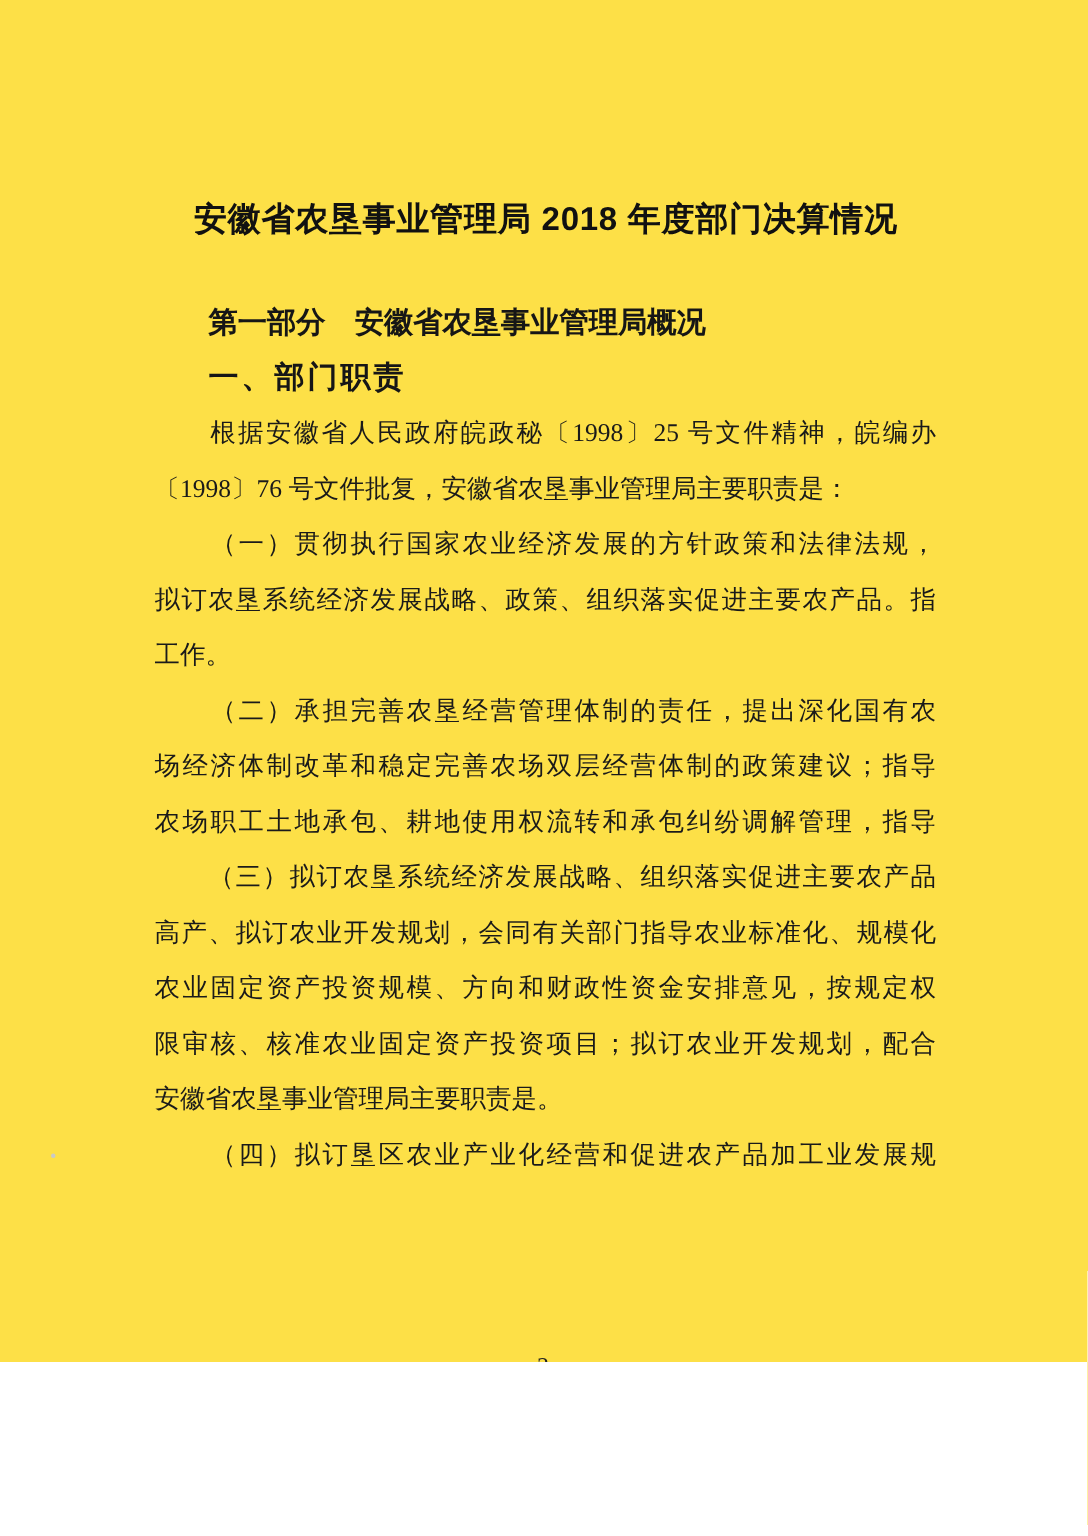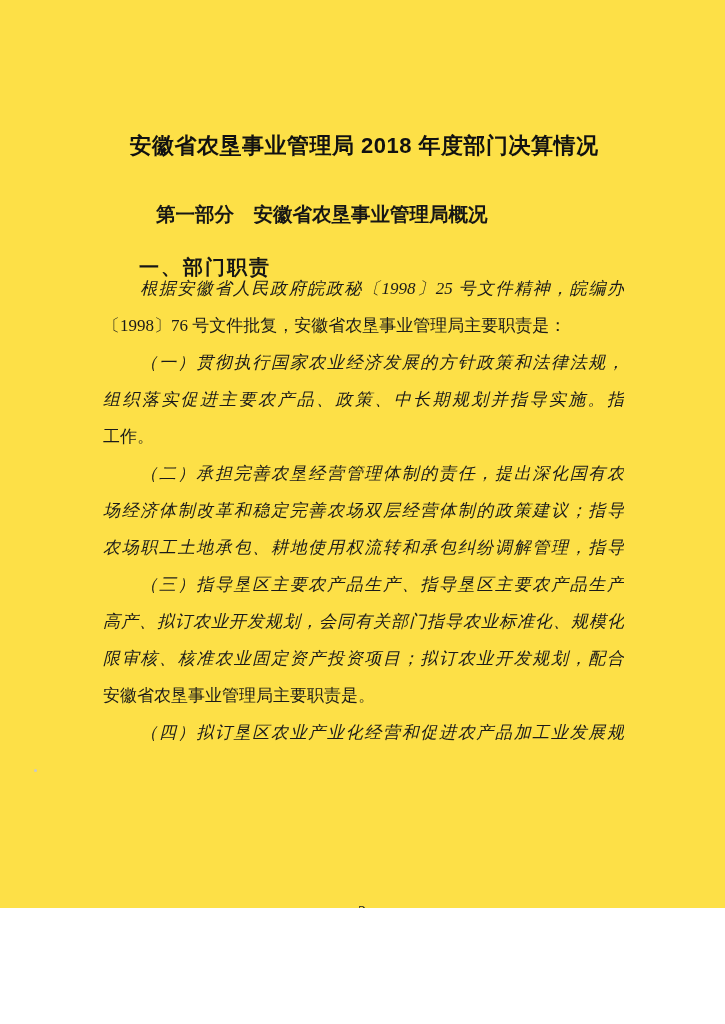--- a/index.html
+++ b/index.html
@@ -24,39 +24,38 @@
     font-family: "Liberation Sans", sans-serif;
     font-weight: bold;
     font-size: 22px;
     letter-spacing: 0.5px;
     white-space: pre;
     color: #111;
   }
   .section-heading {
     position: absolute;
     top: 201px;
-    left: 156px;
+    left: 139px;
     font-family: "Liberation Sans", sans-serif;
     font-weight: bold;
     font-size: 19.5px;
     white-space: pre;
     color: #161616;
     text-align: center;
   }
   .subsection-heading {
     position: absolute;
     top: 238px;
     left: 139px;
     font-family: "Liberation Sans", sans-serif;
     font-weight: bold;
     font-size: 20px;
     letter-spacing: 2px;
     white-space: pre;
     color: #161616;
-    margin-top: 16px;
   }
   .body-text {
     position: absolute;
     top: 270px;
     left: 103px;
     width: 521px;
     font-family: "Liberation Serif", serif;
     font-size: 17px;
     color: #1a1a1a;
   }
@@ -64,21 +63,20 @@
     line-height: 37px;
     height: 37px;
     overflow: hidden;
     text-align: left;
     white-space: pre;
   }
   .body-text .line.fill {
     white-space: normal;
     text-align: justify;
     text-align-last: justify;
-    font-style: italic;
   }
   .page-number {
     position: absolute;
     top: 903px;
     left: 0;
     width: 725px;
     text-align: center;
     font-family: "Liberation Serif", serif;
     font-size: 16px;
     letter-spacing: 1px;
@@ -101,27 +99,28 @@
   <div class="doc-title">安徽省农垦事业管理局 2018 年度部门决算情况</div>
 
   <div class="section-heading">第一部分　安徽省农垦事业管理局概况</div>
 
   <div class="subsection-heading">一、部门职责</div>
 
   <div class="body-text">
       <div class="line fill">　　根据安徽省人民政府皖政秘〔1998〕25 号文件精神，皖编办</div>
       <div class="line">〔1998〕76 号文件批复，安徽省农垦事业管理局主要职责是：</div>
       <div class="line fill">　　（一）贯彻执行国家农业经济发展的方针政策和法律法规，</div>
-      <div class="line fill">组织落实促进主要农产品、政策、中长期规划并指导实施。指</div>
+      <div class="line fill">拟订农垦系统经济发展战略、政策、组织落实促进主要农产品。指</div>
       <div class="line">工作。</div>
       <div class="line fill">　　（二）承担完善农垦经营管理体制的责任，提出深化国有农</div>
       <div class="line fill">场经济体制改革和稳定完善农场双层经营体制的政策建议；指导</div>
       <div class="line fill">农场职工土地承包、耕地使用权流转和承包纠纷调解管理，指导</div>
-      <div class="line fill">　　（三）指导垦区主要农产品生产、指导垦区主要农产品生产</div>
+      <div class="line fill">　　（三）拟订农垦系统经济发展战略、组织落实促进主要农产品</div>
       <div class="line fill">高产、拟订农业开发规划，会同有关部门指导农业标准化、规模化</div>
+      <div class="line fill">农业固定资产投资规模、方向和财政性资金安排意见，按规定权</div>
       <div class="line fill">限审核、核准农业固定资产投资项目；拟订农业开发规划，配合</div>
       <div class="line">安徽省农垦事业管理局主要职责是。</div>
       <div class="line fill">　　（四）拟订垦区农业产业化经营和促进农产品加工业发展规</div>
     </div>
 
   <div class="page-number">-3-</div>
 
   <div class="speck"></div>
 </div>
 

